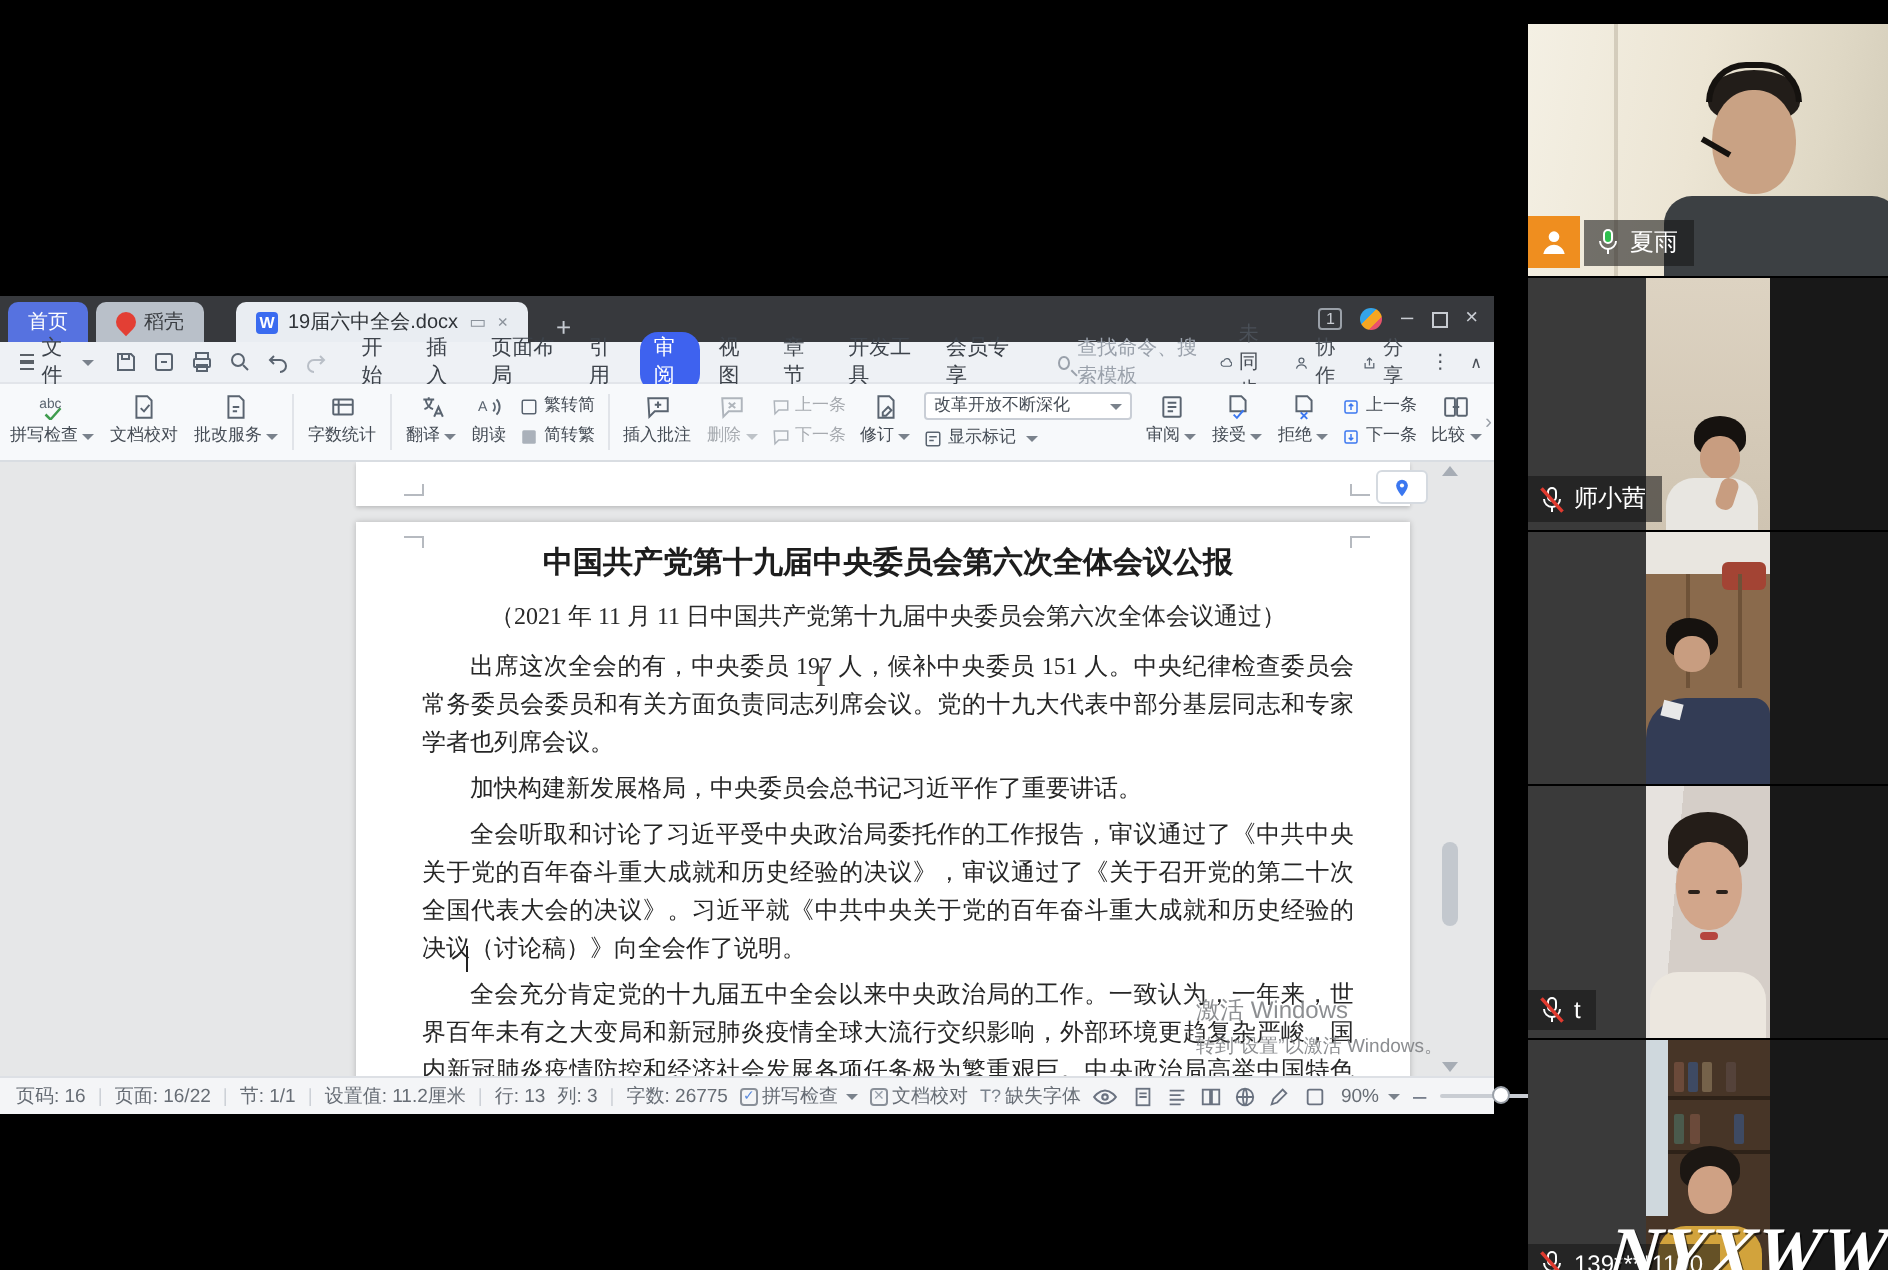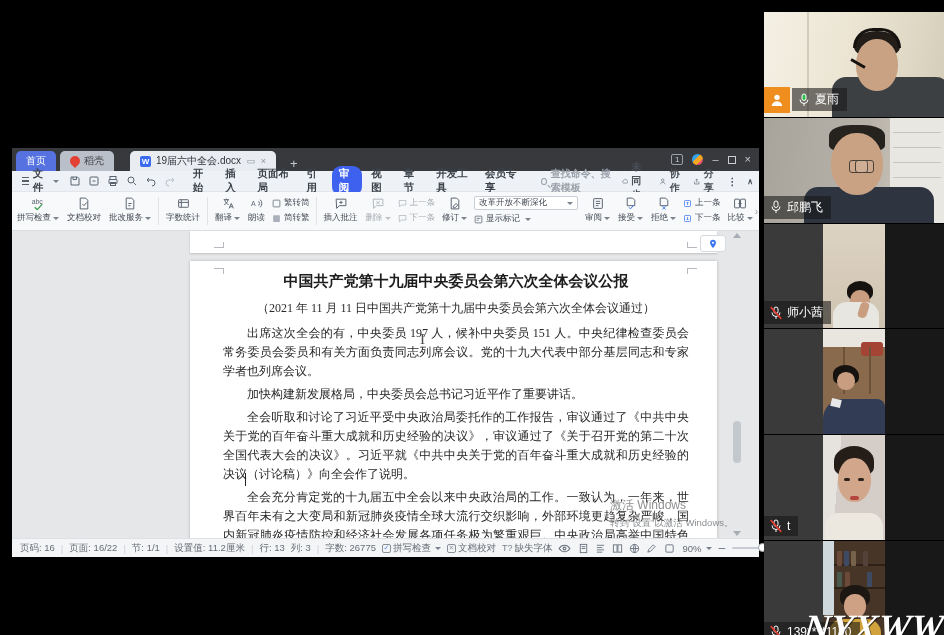--- a/index.html
+++ b/index.html
@@ -3,21 +3,21 @@
 <meta charset="utf-8">
 <style>
   * { margin:0; padding:0; box-sizing:border-box; }
   html,body { width:944px; height:635px; background:#000; overflow:hidden;
     font-family:"Liberation Sans", sans-serif; }
   .canvas { position:relative; width:944px; height:635px; background:#000; }
 
   
   .share { position:absolute; left:0; top:0; width:764px; height:635px; background:#000; }
 
-  .wps { position:absolute; left:12px; top:148px; width:747px; height:409px;
+  .wps { position:absolute; left:0; top:148px; width:747px; height:409px;
     display:flex; flex-direction:column; background:#f7f9fb; }
 
   
   .tabbar { height:23px; background:#37393d; display:flex; align-items:flex-end; flex-shrink:0; }
   .tab { height:20px; display:flex; align-items:center; padding:0 10px; font-size:10px;
     border-radius:5px 5px 0 0; cursor:default; }
   .tab-home { background:#5672e0; color:#fff; margin-left:4px; }
   .tab-docer { background:#b9c0c9; color:#3a3d42; margin-left:4px; gap:4px; }
   .flame { width:10px; height:10px; border-radius:50% 50% 50% 0; background:#e33f34; transform:rotate(-45deg); display:inline-block; }
   .tab-doc { background:#e9edf2; color:#2f3338; margin-left:16px; gap:5px; min-width:146px; }
@@ -27,21 +27,21 @@
   .tab-add { color:#c6cbd2; font-size:13px; margin-left:8px; padding:0 6px; }
   .winctrl { margin-left:auto; display:flex; align-items:center; gap:9px; padding-right:8px; height:100%; }
   .wc { color:#c8ccd2; font-size:11px; line-height:1; }
   .wc-count { border:1px solid #9aa0a8; border-radius:2px; font-size:8px; padding:0 3px; color:#c8ccd2; }
   .wc-skin { width:11px; height:11px; border-radius:50%;
     background:linear-gradient(135deg,#35a4e8 0 40%, #f5a623 40% 70%, #e8536b 70% 100%); }
   .wc-box { width:8px; height:8px; border:1px solid #c8ccd2; display:inline-block; }
 
   
   .menurow { height:21px; background:#eef1f5; display:flex; align-items:center; font-size:10.5px;
-    color:#3d434b; padding:0 6px; gap:2px; flex-shrink:0; border-bottom:1px solid #e2e5ea;font-weight:bold; }
+    color:#3d434b; padding:0 6px; gap:2px; flex-shrink:0; border-bottom:1px solid #e2e5ea; }
   .filebtn { display:flex; align-items:center; gap:4px; padding:0 4px; }
   .burger { display:inline-block; width:10px; }
   .burger i { display:block; height:1.5px; background:#5a6067; margin:2px 0; }
   .qicons { display:flex; align-items:center; gap:7px; margin:0 8px 0 4px; }
   .qicons svg { display:block; }
   .menu-item { padding:1px 7px; }
   .menu-item.active { background:#3e62ef; color:#fff; border-radius:9px; }
   .searchbox { display:flex; align-items:center; gap:4px; color:#9aa1ab; margin-left:14px; font-size:10px; }
   .mag { width:7px; height:7px; border:1.2px solid #9aa1ab; border-radius:50%; position:relative; }
   .mag::after { content:""; position:absolute; width:4px; height:1.2px; background:#9aa1ab;
@@ -590,46 +590,20 @@
                 <rect x="8" y="2" width="8" height="13" rx="4" fill="#2fbf4e" stroke="#fff"></rect>
                 <path d="M4 13a8 8 0 0 0 16 0"></path>
                 <path d="M12 21v5"></path>
               </svg>
           </span>
           <span>夏雨</span>
         </div>
       </div>
     </div>
 
-    <div class="tile">
-      <div class="sc2">
-        <div class="shelf">
-            <i></i>
-            <i></i>
-            <i></i>
-            <i></i>
-          </div>
-        <div class="torso"></div>
-        <div class="hair"></div>
-        <div class="head"></div>
-        <div class="glasses"></div>
-      </div>
-      <div class="nameplate">
-        <div class="namelabel">
-          <span class="micwrap">
-            <svg width="12" height="14" viewBox="0 0 24 28" fill="none" stroke="#fff" stroke-width="2">
-                <rect x="8" y="2" width="8" height="13" rx="4"></rect>
-                <path d="M4 13a8 8 0 0 0 16 0"></path>
-                <path d="M12 21v5"></path>
-              </svg>
-          </span>
-          <span>邱鹏飞</span>
-        </div>
-      </div>
-    </div>
 
     <div class="tile sc3">
       <div class="lbar"></div>
         <div class="rbar"></div>
       <div class="pstrip">
         <div class="hair"></div>
           <div class="head"></div>
           <div class="torso"></div>
           <div class="hand"></div>
       </div>

